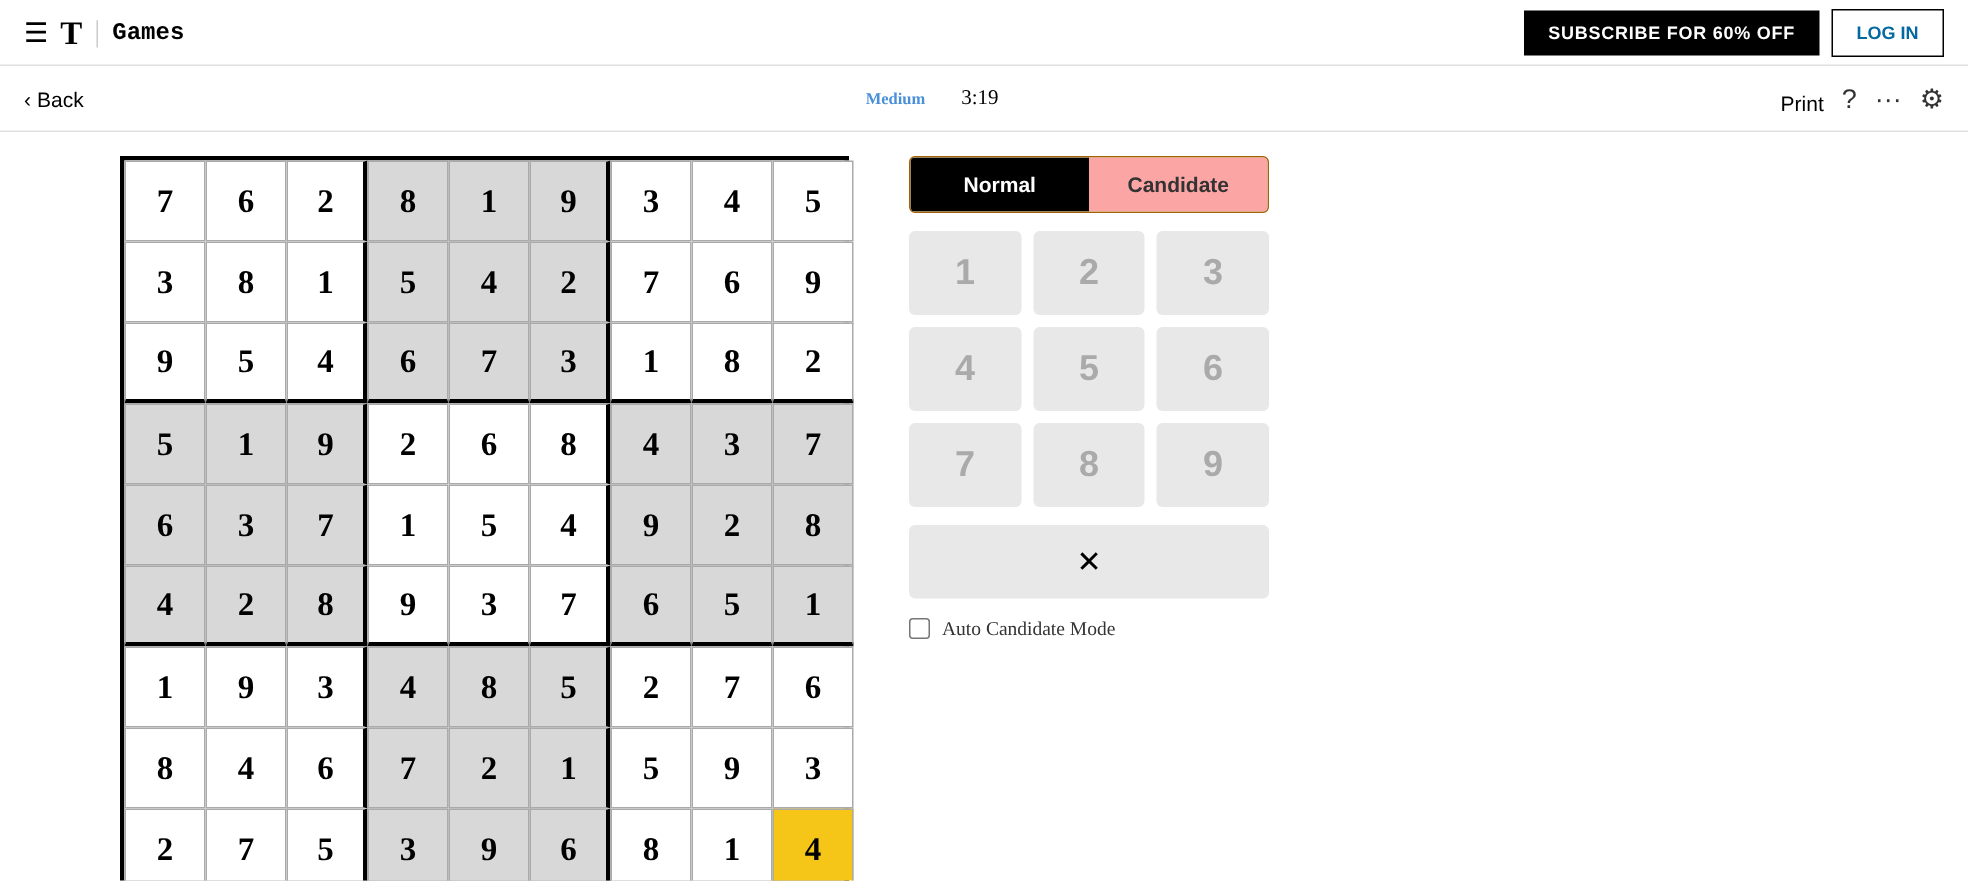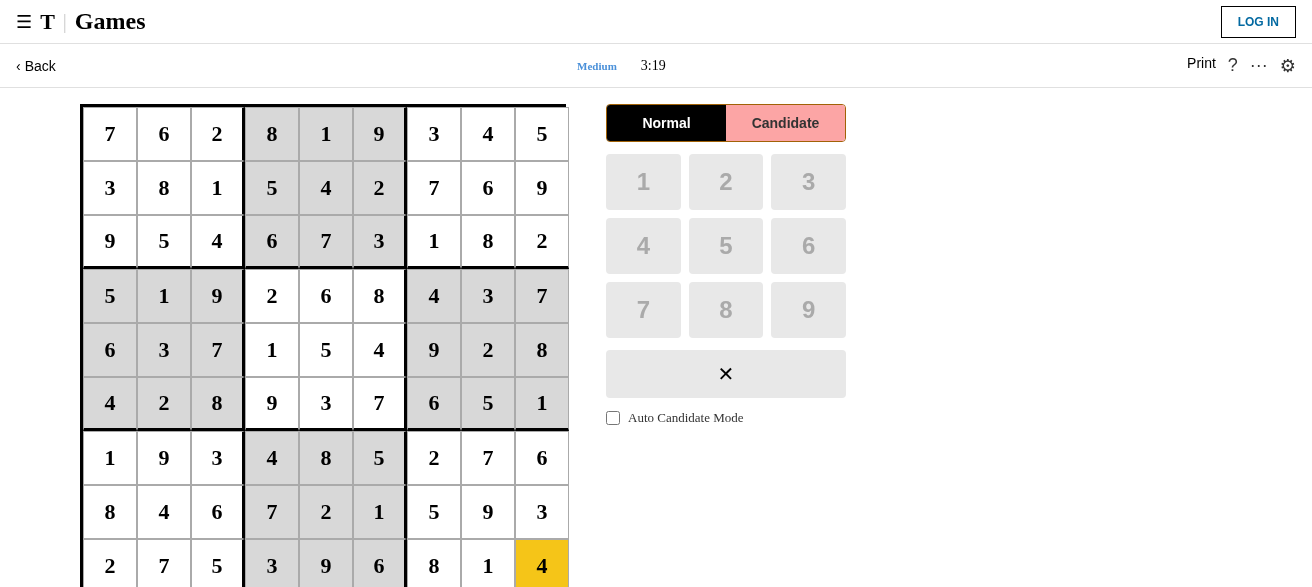--- a/index.html
+++ b/index.html
@@ -10,21 +10,21 @@
       display: flex;
       align-items: center;
       justify-content: space-between;
       padding: 0 16px;
       height: 44px;
       border-bottom: 1px solid #e0e0e0;
     }
     .header-left { display: flex; align-items: center; gap: 8px; }
     .hamburger-icon { font-size: 18px; cursor: pointer; }
     .nyt-logo { font-size: 22px; font-weight: bold; font-family: 'Times New Roman', serif; }
-    .games-label { font-size: 24px; font-weight: bold; font-family: Liberation Serif, serif; }
+    .games-label { font-size: 16px; font-weight: bold; font-family: Liberation Mono, monospace; }
     .header-right { display: flex; align-items: center; gap: 8px; }
     .subscribe-btn {
       background: #000;
       color: #fff;
       border: none;
       padding: 8px 16px;
       font-size: 12px;
       font-weight: bold;
       cursor: pointer;
       letter-spacing: 0.5px;
@@ -54,21 +54,21 @@
       gap: 4px;
       cursor: pointer;
       font-size: 14px;
       color: #000;
       background: none;
       border: none;
     }
     .sub-header-center { display: flex; gap: 24px; align-items: center; }
     .difficulty-label { color: #4a90d9; font-size: 11px; font-weight: bold; }
     .timer-label { font-size: 14px; font-weight: normal; }
-    .sub-header-right { display: flex; align-items: flex-start; gap: 12px; }
+    .sub-header-right { display: flex; align-items: flex-end; gap: 12px; }
     .print-btn { font-size: 14px; cursor: pointer; background: none; border: none; }
     .icon-btn { font-size: 18px; cursor: pointer; background: none; border: none; color: #333; }
 
     
     .main-content {
       display: flex;
       padding: 16px 80px;
       gap: 40px;
       align-items: flex-start;
     }
@@ -167,20 +167,21 @@
 <body>
 
 <header class="top-header">
   <div class="header-left">
     <span class="hamburger-icon">☰</span>
     <span class="nyt-logo">T</span>
     <span style="font-size:20px; color:#ccc;">|</span>
     <span class="games-label">Games</span>
   </div>
   <div class="header-right">
+    <button class="subscribe-btn">SUBSCRIBE FOR 60% OFF</button>
     <button class="login-btn">LOG IN</button>
   </div>
 </header>
 
 <nav class="sub-header">
   <button class="back-btn">
     <span>‹</span>
     <span>Back</span>
   </button>
   <div class="sub-header-center">

